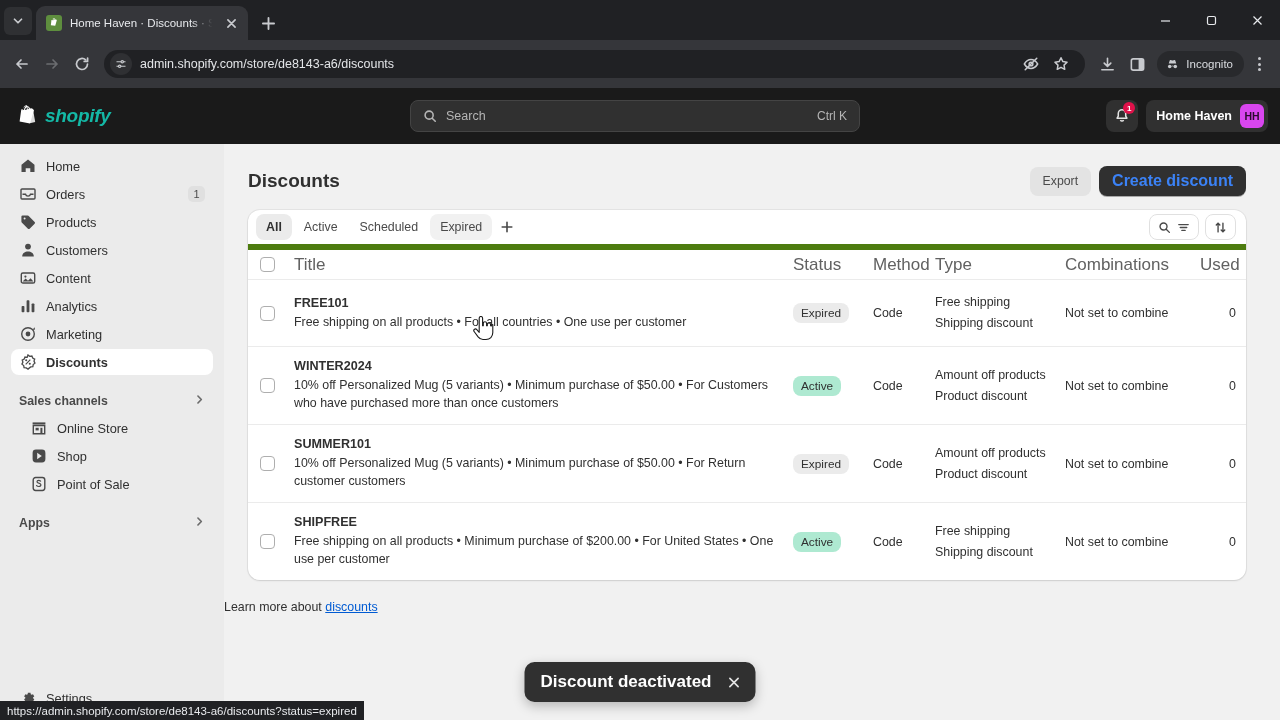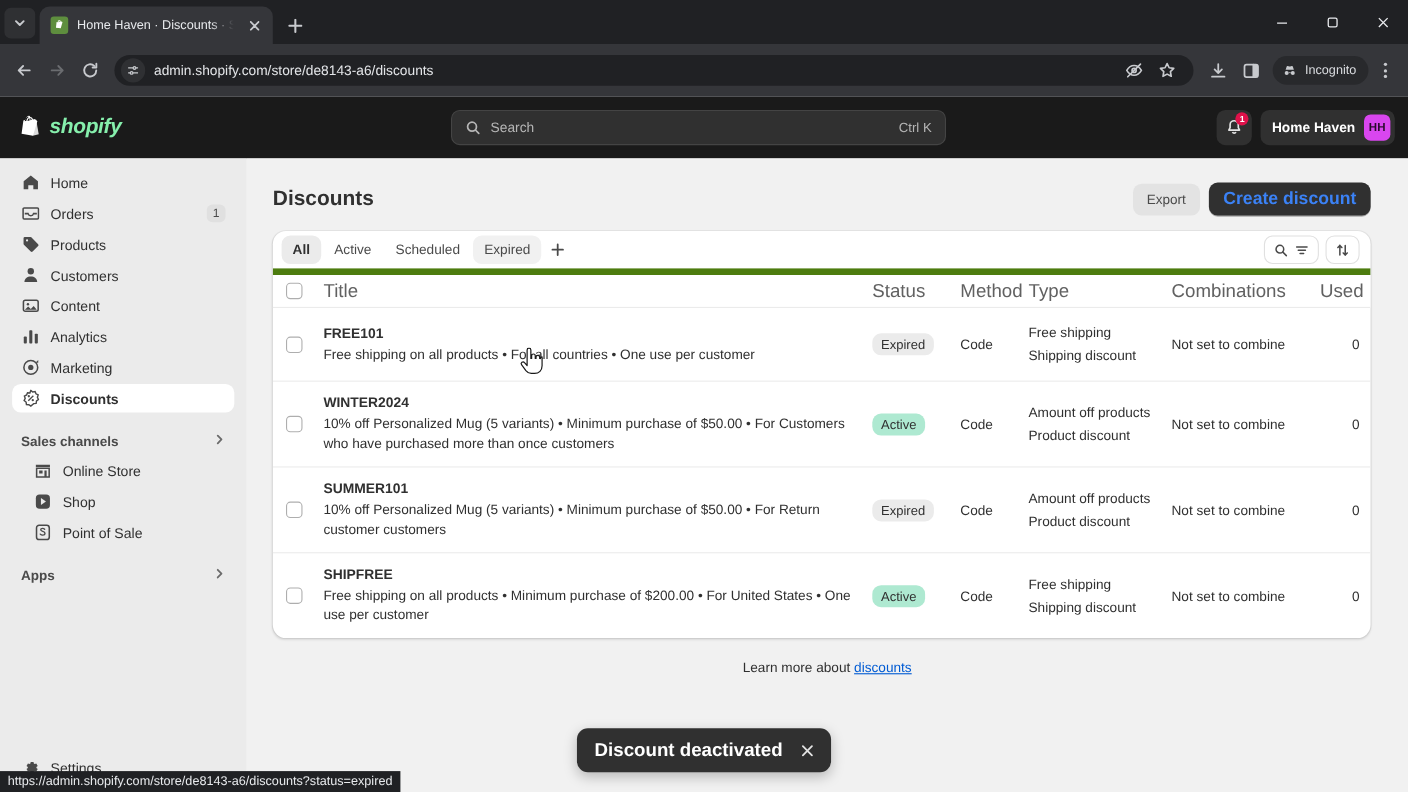--- a/index.html
+++ b/index.html
@@ -77,21 +77,21 @@
   .viewport { flex: 1 1 auto; position: relative; overflow: hidden; background: #f1f1f1; }
 
   
   .shop-topbar {
     height: 56px; background: #1a1a1a; display: flex; align-items: center;
     padding: 0 12px 0 16px; position: relative;
   }
   .shop-logo { display: flex; align-items: center; gap: 7px; width: 180px; }
   .shop-logo .bag { width: 22px; height: 24px; }
   .shop-logo .bag svg { width: 22px; height: 24px; fill: #ffffff; }
-  .shop-logo .word { font-size: 19px; font-weight: bold; font-style: italic; color: #86efac; letter-spacing: -0.3px; }
+  .shop-logo .word { font-size: 19px; font-weight: bold; font-style: italic; color: #14b8a6; letter-spacing: -0.3px; }
 
   .shop-search {
     position: absolute; left: 410px; width: 450px; height: 32px;
     background: #303030; border: 1px solid #444; border-radius: 8px;
     display: flex; align-items: center; padding: 0 12px; gap: 9px;
   }
   .shop-search svg { width: 14px; height: 14px; stroke: #b5b5b5; fill: none; stroke-width: 1.8; }
   .shop-search .ph { font-size: 12.5px; color: #b5b5b5; flex: 1 1 auto; }
   .shop-search .kbd { font-size: 12px; color: #b5b5b5; }
 
@@ -220,21 +220,21 @@
   .badge {
     display: inline-flex; align-items: center; height: 20px; padding: 0 8px;
     border-radius: 8px; font-size: 11.8px; color: #303030;
   }
   .badge.expired { background: #ebebeb; }
   .badge.active  { background: #aee9d1; }
   .r-type span { display: block; line-height: 21px; }
   .r-used { text-align: right; padding-right: 10px; }
 
   .learn {
-    text-align: center; font-size: 12.4px; color: #303030; margin-top: 20px;
+    text-align: left; font-size: 12.4px; color: #303030; margin-top: 20px;
   }
   .learn a { color: #005bd3; text-decoration: underline; }
 
   
   .toast {
     position: absolute; left: 50%; transform: translateX(-50%); bottom: 18px;
     height: 40px; background: #303030; border-radius: 10px;
     display: flex; align-items: center; gap: 12px; padding: 0 12px 0 16px;
     box-shadow: 0 4px 12px rgba(0,0,0,.25);
   }

